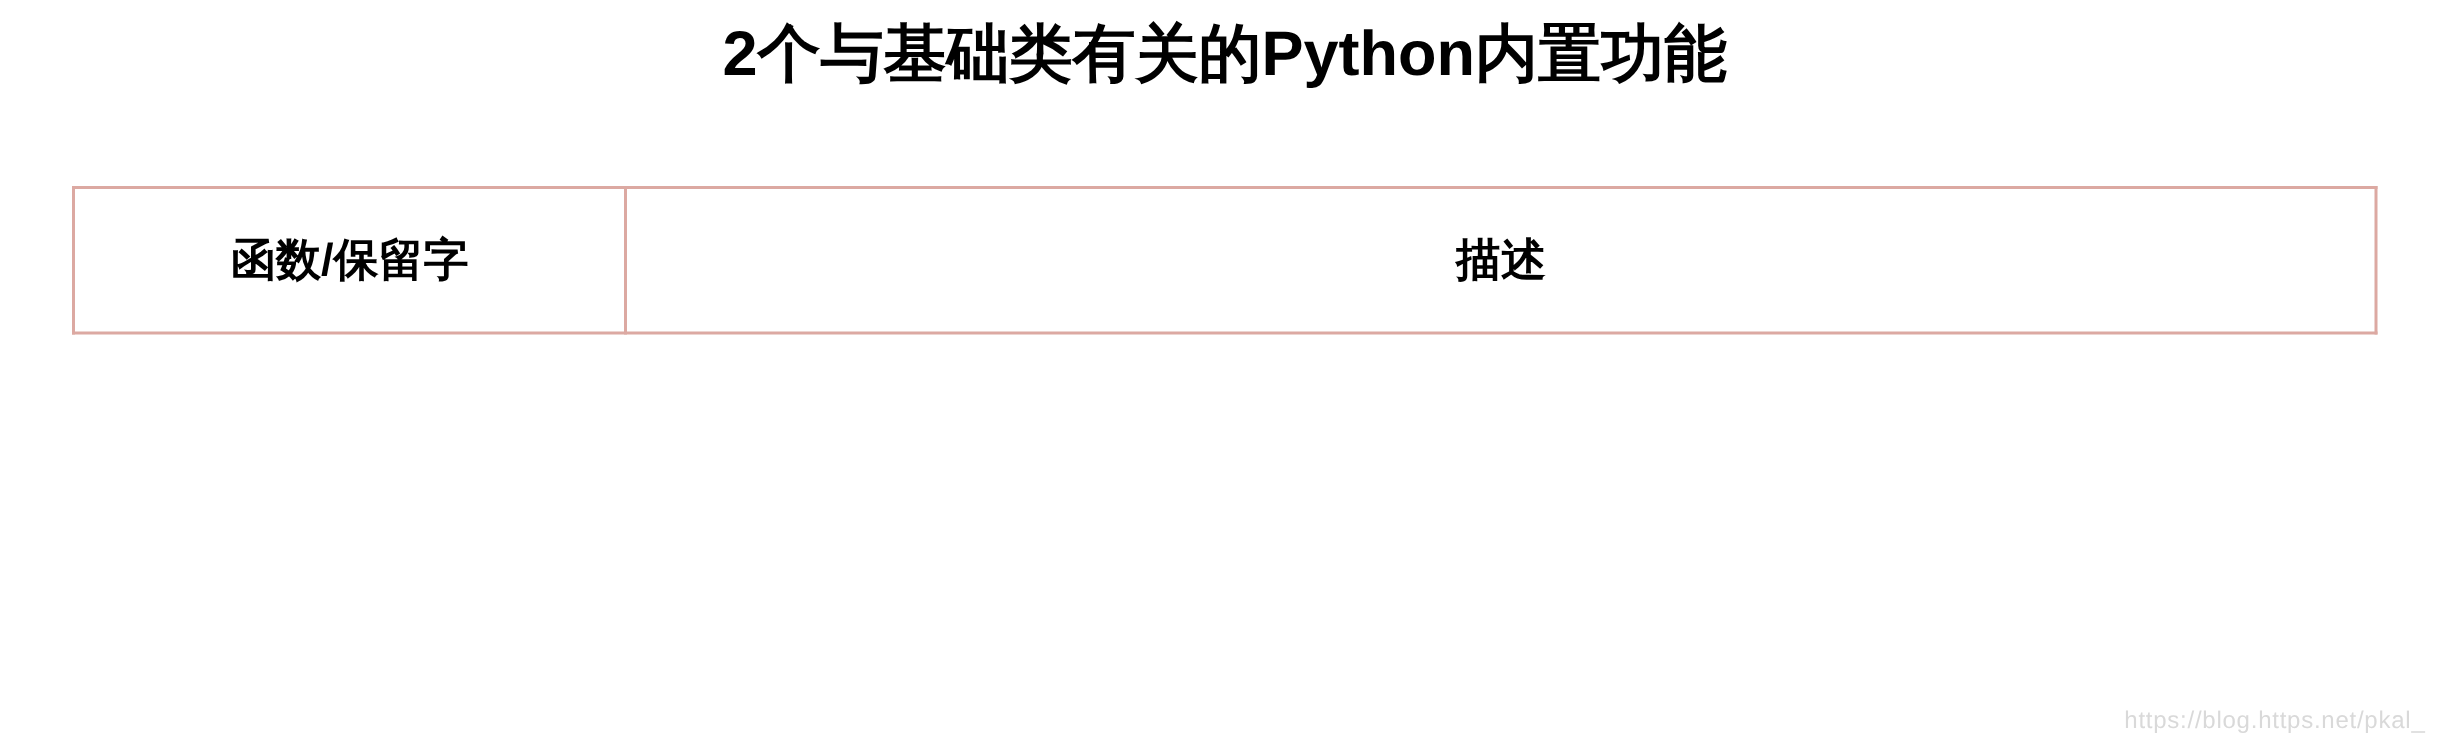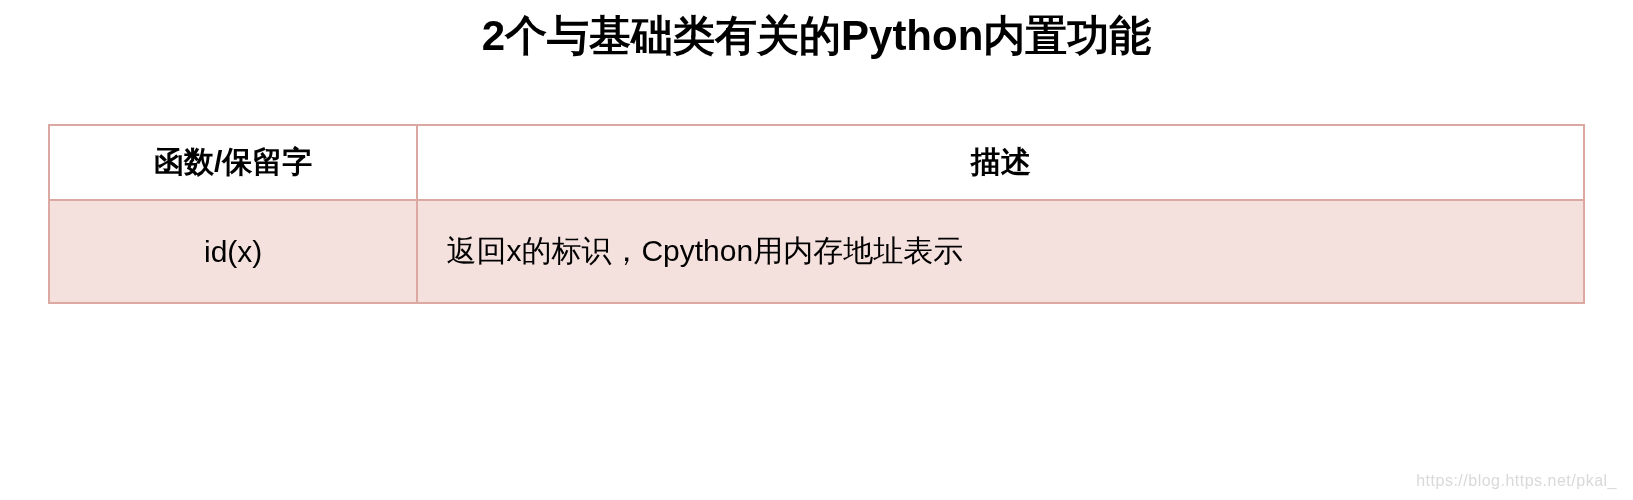--- a/index.html
+++ b/index.html
@@ -32,21 +32,21 @@
     }
     th, td {
       border: 2px solid #dca9a2;
       font-size: 30px;
       color: #000;
       vertical-align: middle;
     }
     th {
       font-weight: bold;
       text-align: center;
-      padding: 16px 10px;
+      padding: 27px 10px;
       background: #ffffff;
     }
     .col-func {
       width: 24%;
     }
     .col-desc {
       width: 76%;
     }
     td.func-cell {
       text-align: center;
@@ -82,21 +82,17 @@
       <col class="col-func">
       <col class="col-desc">
     </colgroup>
     <thead>
       <tr>
         <th>函数/保留字</th>
         <th>描述</th>
       </tr>
     </thead>
     <tbody>
-        <tr class="hl">
-          <td class="func-cell">id(x)</td>
-          <td class="desc-cell">返回x的标识，Cpython用内存地址表示</td>
-        </tr>
       </tbody>
   </table>
 </div>
 
 <div class="watermark">https://blog.https.net/pkal_</div>
 
 </body></html>

